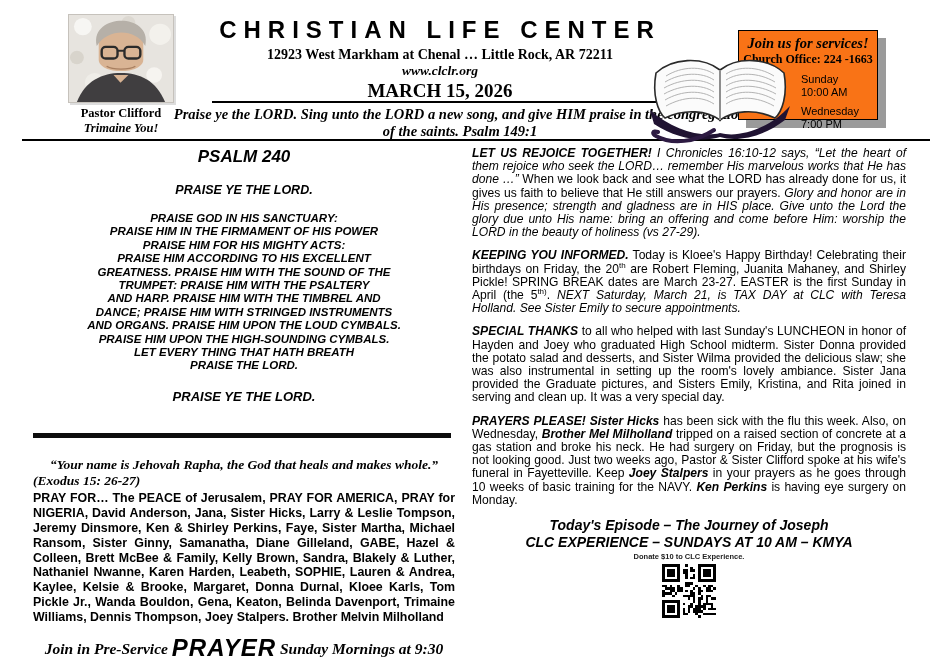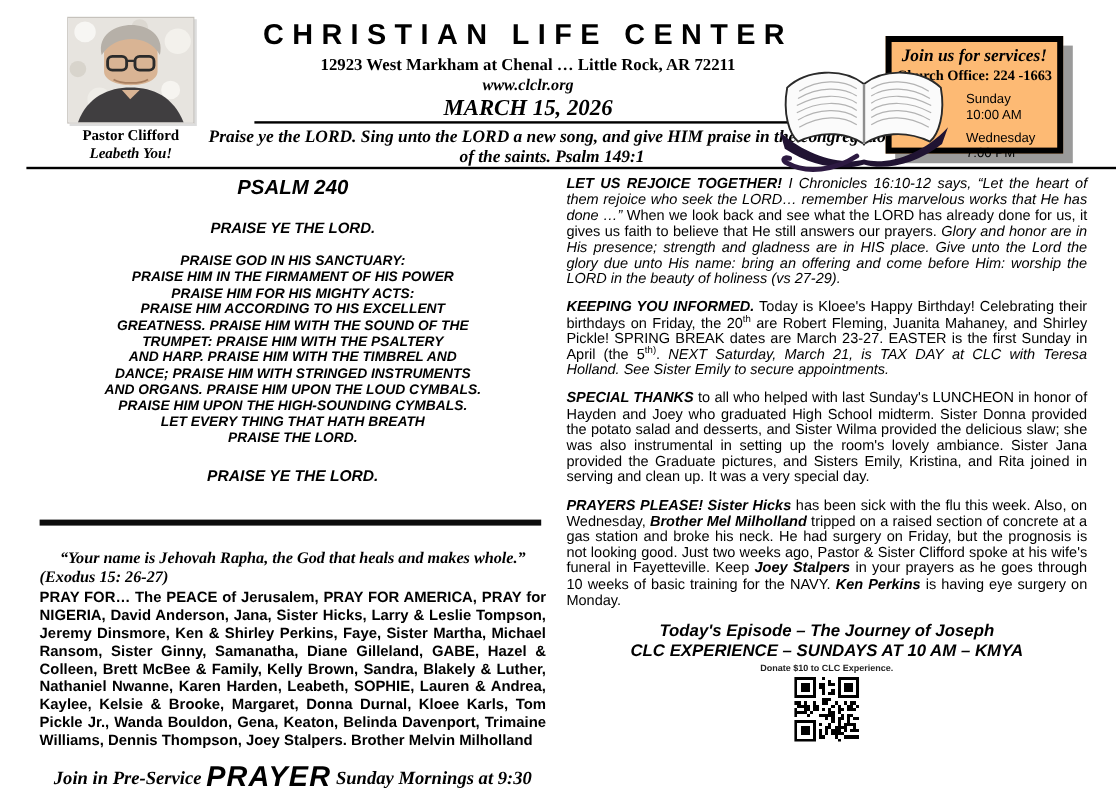--- a/index.html
+++ b/index.html
@@ -1,38 +1,38 @@
 <!DOCTYPE html>
 <html><head>
 <meta charset="utf-8">
 <style>
   html,body{margin:0;padding:0;background:#fff;}
   .page{position:relative;width:930px;height:660px;background:#fff;overflow:hidden;
         font-family:"Liberation Sans",sans-serif;color:#000;}
 
   
-  .photo-wrap{position:absolute;left:56px;top:14px;width:106px;text-align:center;}
+  .photo-wrap{position:absolute;left:68px;top:14px;width:106px;text-align:center;}
   .photo{width:106px;height:89px;border:1px solid #c6c2bc;box-sizing:border-box;display:block;
          box-shadow:2px 2px 0 #ddd;}
   .photo-cap1{font-family:"Liberation Serif",serif;font-weight:bold;font-size:12.5px;margin-top:3px;}
   .photo-cap2{font-family:"Liberation Serif",serif;font-weight:bold;font-style:italic;font-size:12.5px;}
 
   .header-center{position:absolute;left:170px;top:16px;width:540px;text-align:center;}
   .church-title{font-size:24px;font-weight:bold;letter-spacing:7px;white-space:nowrap;}
   .church-address{font-family:"Liberation Serif",serif;font-weight:bold;font-size:14px;margin-top:3px;}
   .church-web{font-family:"Liberation Serif",serif;font-weight:bold;font-style:italic;font-size:13.5px;}
-  .church-date{font-family:"Liberation Serif",serif;font-weight:bold;font-size:19px;margin-top:1px;font-style:italic;}
+  .church-date{font-family:"Liberation Serif",serif;font-weight:bold;font-size:19px;margin-top:1px;}
 
   .date-rule{position:absolute;left:212px;top:101px;width:456px;height:2px;background:#000;}
   .banner{position:absolute;left:168px;top:106px;width:584px;text-align:center;
           font-family:"Liberation Serif",serif;font-weight:bold;font-style:italic;font-size:14.5px;line-height:17px;}
   .top-rule{position:absolute;left:22px;right:0;top:139px;height:2px;background:#000;}
 
-  .services-box{position:absolute;left:738px;top:30px;width:138px;height:88px;background:#fdba74;
-                border:5px solid #000000;box-shadow:8px 8px 0 #9a9a9a;z-index:2;}
+  .services-box{position:absolute;left:738px;top:30px;width:138px;height:88px;background:#f97316;
+                border:1px solid #000000;box-shadow:8px 8px 0 #9a9a9a;z-index:2;}
   .services-head{font-family:"Liberation Serif",serif;font-weight:bold;font-style:italic;
                  font-size:14.5px;text-align:center;margin-top:4px;white-space:nowrap;}
   .services-office{font-family:"Liberation Serif",serif;font-weight:bold;font-size:12px;
                    text-align:center;white-space:nowrap;}
   .services-times{margin:6px 0 0 62px;font-weight:normal;font-size:11px;line-height:13px;}
   .svc-pair{margin-bottom:6px;}
   .bible{position:absolute;left:644px;top:50px;width:152px;height:94px;z-index:3;}
 
   
   .left-col{position:absolute;left:33px;top:147px;width:422px;}
@@ -78,21 +78,21 @@
       <path d="M30,30 C30,12 75,12 75,30 L75,46 C75,62 30,62 30,46 Z" fill="#d9b494"></path>
       <path d="M28,32 C24,14 40,6 53,6 C66,6 81,14 77,32 C72,22 62,18 53,18 C44,18 34,22 28,32 Z" fill="#b6b0a8"></path>
       <rect x="33" y="33" width="16" height="12" rx="4" fill="none" stroke="#2b2b2b" stroke-width="2.4"></rect>
       <rect x="56" y="33" width="16" height="12" rx="4" fill="none" stroke="#2b2b2b" stroke-width="2.4"></rect>
       <line x1="49" y1="37" x2="56" y2="37" stroke="#2b2b2b" stroke-width="2"></line>
       <path d="M38,53 C44,57 61,57 67,53" fill="none" stroke="#a87f60" stroke-width="1.5"></path>
       <path d="M8,90 C16,68 34,60 52,60 C72,60 88,68 97,90 Z" fill="#403e40"></path>
       <path d="M45,62 L52,70 L60,62 Z" fill="#d9b494"></path>
     </svg>
     <div class="photo-cap1">Pastor Clifford</div>
-    <div class="photo-cap2">Leabeth You!</div>
+    <div class="photo-cap2">Trimaine You!</div>
   </div>
 
   <div class="header-center">
     <div class="church-title">CHRISTIAN LIFE CENTER</div>
     <div class="church-address">12923 West Markham at Chenal … Little Rock, AR  72211</div>
     <div class="church-web">www.clclr.org</div>
     <div class="church-date">MARCH 15, 2026</div>
   </div>
 
   <div class="date-rule"></div>

